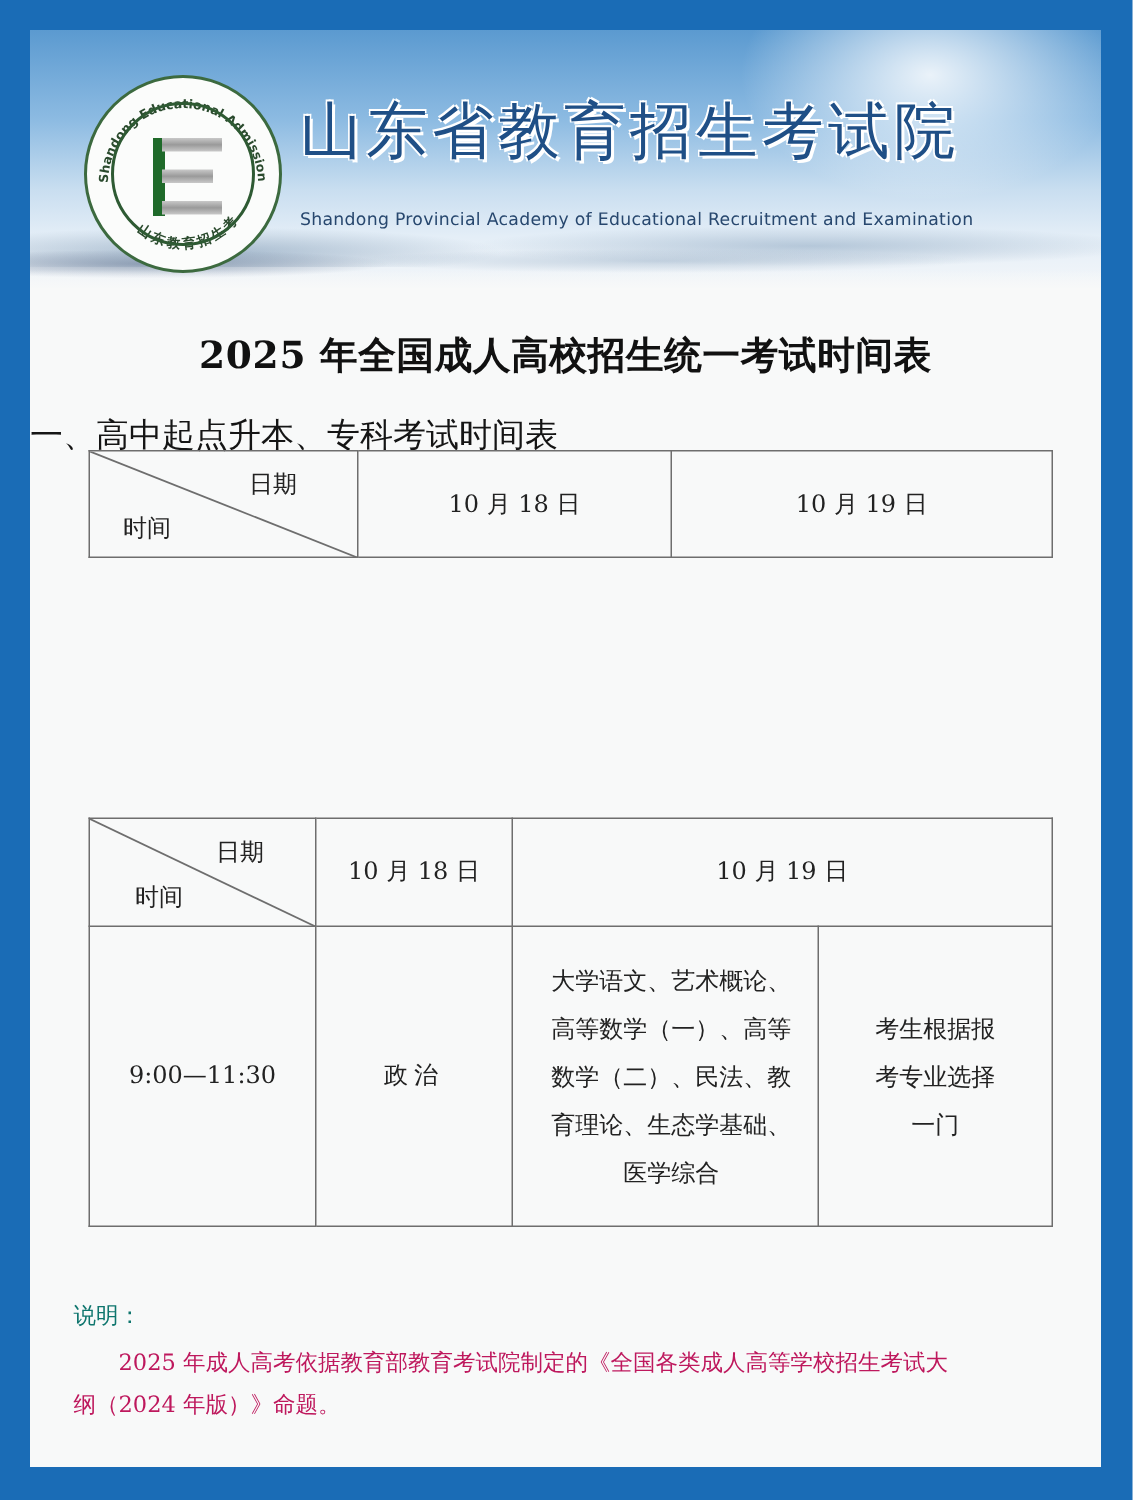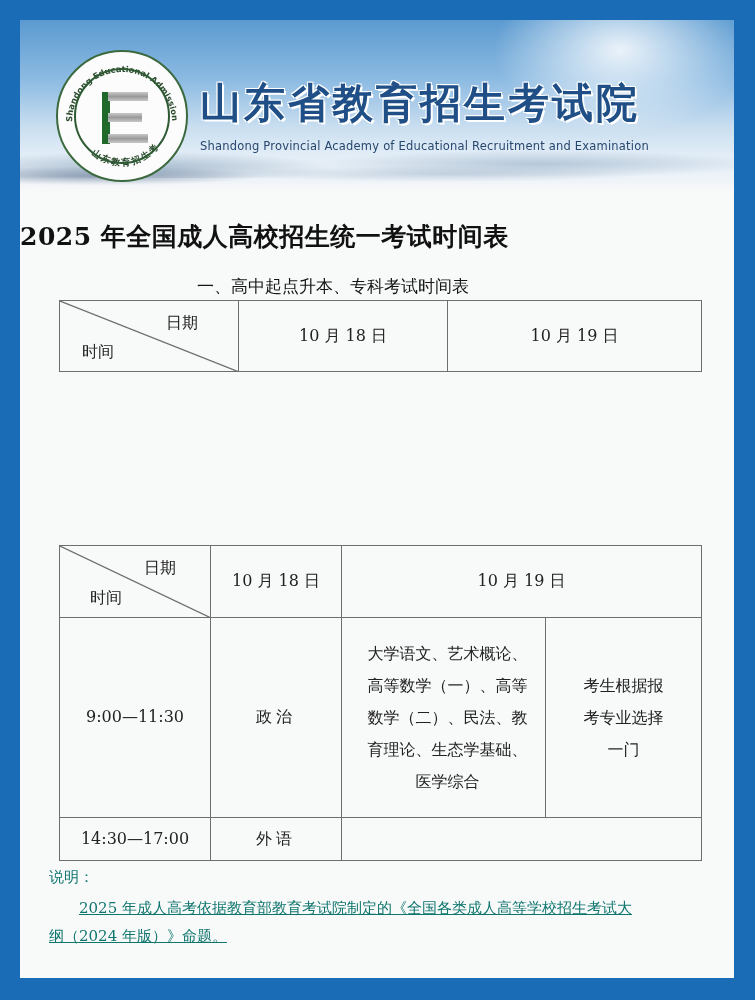--- a/index.html
+++ b/index.html
@@ -38,42 +38,42 @@
     position:absolute; left:16px; top:16px; width:96px; height:96px;
     border-radius:50%; border:2px solid #2e5a33; box-sizing:border-box;
   }
   .logo .ring-text {
     position:absolute; left:0; top:0; width:128px; height:128px;
   }
   .logo .e-bar { position:absolute; height:9px; background:linear-gradient(180deg,#c8c8c8,#9a9a9a,#c8c8c8); }
   .logo .e-spine { position:absolute; left:44px; top:40px; width:8px; height:52px; background:#1f6a2a; }
 
   .brand-cn {
-    position:absolute; left:180px; top:56px;
+    position:absolute; left:180px; top:40px;
     font-family:"DejaVu Sans","Liberation Sans",sans-serif;
-    font-weight:bold; font-size:41px; letter-spacing:3px;
+    font-weight:normal; font-size:41px; letter-spacing:3px;
     color:#1f4f86;
     text-shadow:2px 2px 0 #ffffff, -1px -1px 0 #ffffff, 1px -1px 0 #ffffff, -1px 1px 0 #ffffff;
     white-space:nowrap;
     text-align:right;
   }
   .brand-en {
     position:absolute; left:180px; top:119px;
     font-family:"DejaVu Sans","Liberation Sans",sans-serif;
     font-size:11.5px; color:#27476e; letter-spacing:0.2px; white-space:nowrap;
   }
 
   .doc-title {
-    position:absolute; left:0; width:714px; top:200px; text-align:left;
+    position:absolute; left:0; width:714px; top:200px; text-align:center;
     font-size:25px; font-weight:bold; color:#111; letter-spacing:0.5px;
   }
   .sec-title {
-    position:absolute; left:0; width:626px; text-align:center;
+    position:absolute; left:0; width:626px; 
     font-family:"DejaVu Sans","Liberation Sans",sans-serif;
-    font-size:17px; color:#151515;
+    font-size:22px; color:#151515;
   }
   .sec1 { top:255px; }
   .sec2 { top:492px; }
 
   table.sched {
     position:absolute; border-collapse:collapse; table-layout:fixed;
     font-size:16px; color:#222;
   }
   table.sched td {
     border:1.5px solid #6e6e6e; text-align:center; vertical-align:middle;
@@ -88,21 +88,21 @@
   .diag .d-time { position:absolute; left:22px; bottom:6px; }
 
   .cell-left { text-align:right; padding-left:8px !important; line-height:2.0 !important; }
   .spaced { letter-spacing:4px; }
 
   .note-label {
     position:absolute; left:29px; top:848px; font-size:15px; color:#0f766e;
   }
   .note-text {
     position:absolute; left:29px; top:874px; width:590px;
-    font-size:15px; color:#0f766e; line-height:28px; text-indent:2em;text-decoration:underline;
+    font-size:15px; color:#be185d; line-height:28px; text-indent:2em;
   }
 </style>
 </head>
 <body>
 
 <div class="panel">
 
   <div class="banner">
     <div class="mtn1"></div>
     <div class="mtn2"></div>
@@ -186,24 +186,19 @@
         <div>数学（二）、民法、教</div>
         <div>育理论、生态学基础、</div>
         <div>医学综合</div>
       </td>
       <td style="line-height:2.0;">
         <div>考生根据报</div>
         <div>考专业选择</div>
         <div>一门</div>
       </td>
     </tr>
-    <tr style="height:43px">
-      <td>14:30—17:00</td>
-      <td class="spaced">外语</td>
-      <td colspan="2"></td>
-    </tr>
   </tbody>
     </table>
 
   <div class="note-label">说明：</div>
   <div class="note-text">2025 年成人高考依据教育部教育考试院制定的《全国各类成人高等学校招生考试大纲（2024 年版）》命题。</div>
 
 </div>
 
 </body></html>

